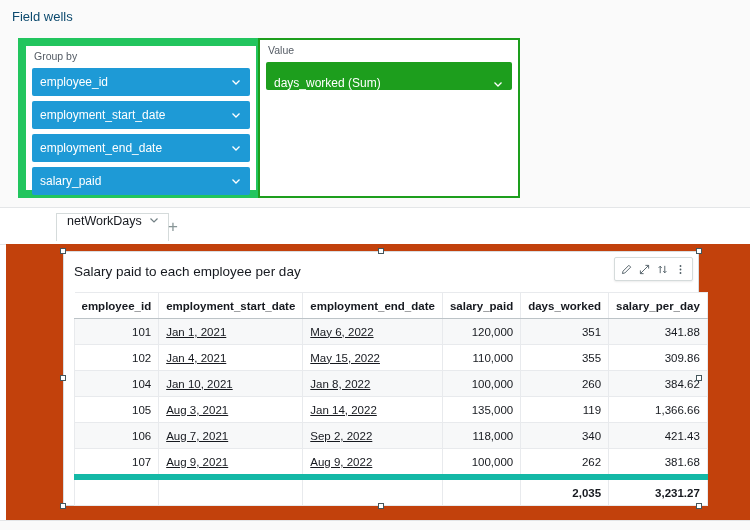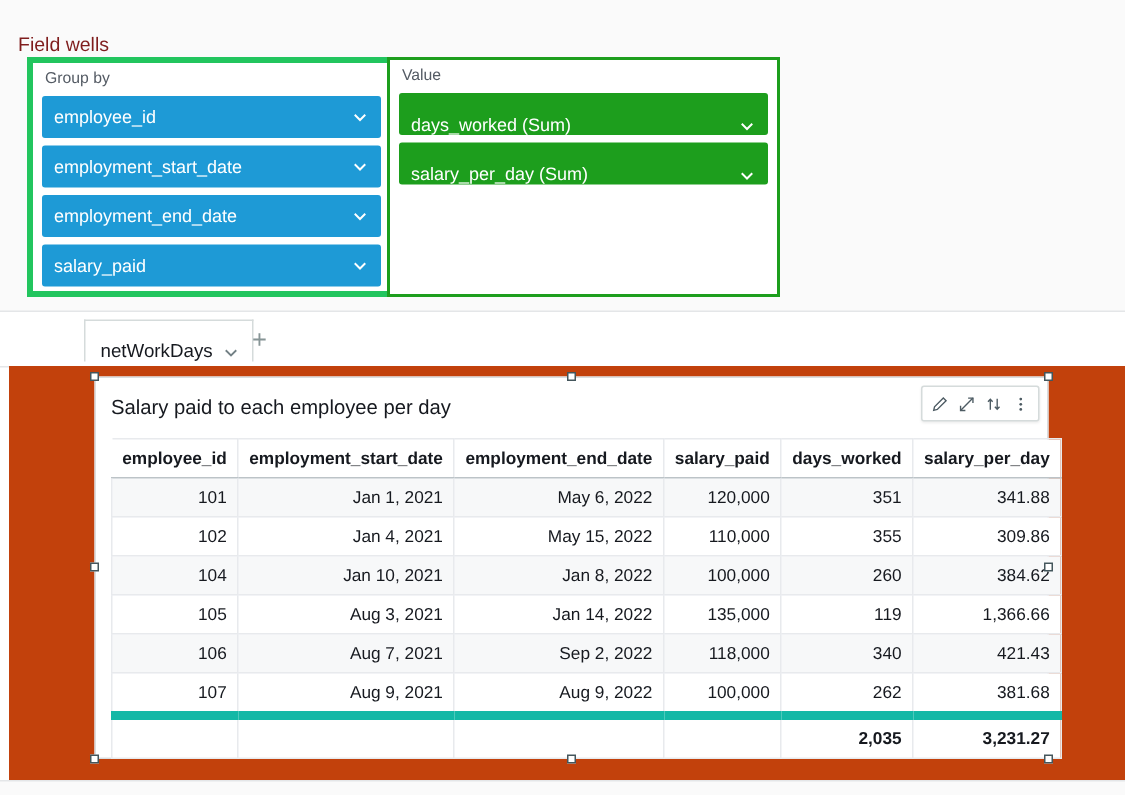--- a/index.html
+++ b/index.html
@@ -23,36 +23,36 @@
     left: 0; top: 0;
     width: 750px;
     height: 208px;
     background: #fafafa;
     border-bottom: 1px solid #e4e6e8;
     box-sizing: border-box;
   }
   .fieldwells-title {
     position: absolute;
     left: 12px;
-    top: 22px;
+    top: 9px;
     font-size: 13px;
-    color: #7f1d1d;
+    color: #0c4a6e;
   }
 
   .well {
     position: absolute;
     top: 38px;
     background: #ffffff;
     box-sizing: border-box;
   }
   .well-groupby {
     left: 18px;
     width: 246px;
     height: 160px;
-    border: 4px solid #22c55e;
+    border: 8px solid #22c55e;
   }
   .well-value {
     left: 258px;
     width: 262px;
     height: 160px;
     border: 2px solid #1d9e1d;
   }
   .well-label {
     position: absolute;
     left: 8px;
@@ -108,21 +108,21 @@
   .sheet-tab {
     position: absolute;
     left: 56px;
     top: 5px;
     height: 28px;
     padding: 0 8px 0 10px;
     border: 1px solid #d5dbdb;
     border-bottom: none;
     background: #ffffff;
     display: flex;
-    align-items: flex-end;
+    align-items: flex-start;
     gap: 6px;
     font-size: 12.5px;
     color: #16191f;
     box-sizing: border-box;
     cursor: pointer;
   }
   .sheet-tab .chev { opacity: 0.75; }
   .add-sheet {
     position: absolute;
     left: 164px;
@@ -227,21 +227,21 @@
   }
   table.pivot thead th {
     background: #ffffff;
     border-bottom: 1px solid #bcc3c7;
     font-weight: bold;
     font-size: 11.5px;
   }
   table.pivot thead th.first { border-left: none; }
   table.pivot tbody tr:nth-child(odd) td { background: #f7f8f9; }
   table.pivot tbody tr:nth-child(even) td { background: #ffffff; }
-  table.pivot td.text { text-align: right; }
+  table.pivot td.text { text-align: left; text-decoration: underline; }
   table.pivot th.text { text-align: left; }
   tr.total td {
     background: #ffffff !important;
     font-weight: bold;
     border-top: 6px solid #14b8a6;
   }
   .col-empid  { width: 92px; }
   .col-start  { width: 126px; }
   .col-end    { width: 126px; }
   .col-salary { width: 84px; }
@@ -314,28 +314,20 @@
 
       <div class="pill green">
         <span class="pill-label">days_worked (Sum)</span>
         <span class="chev">
           <svg width="12" height="12" viewBox="0 0 12 12">
               <path d="M2.5 4.5 L6 8 L9.5 4.5" fill="none" stroke="#ffffff" stroke-width="1.3"></path>
             </svg>
         </span>
       </div>
 
-      <div class="pill green">
-        <span class="pill-label">salary_per_day (Sum)</span>
-        <span class="chev">
-          <svg width="12" height="12" viewBox="0 0 12 12">
-              <path d="M2.5 4.5 L6 8 L9.5 4.5" fill="none" stroke="#ffffff" stroke-width="1.3"></path>
-            </svg>
-        </span>
-      </div>
 
     </div>
   </div>
 </div>
 
 <div class="tabstrip">
   <div class="sheet-tab">
     <span>netWorkDays</span>
     <span class="chev">
       <svg width="12" height="12" viewBox="0 0 12 12">

